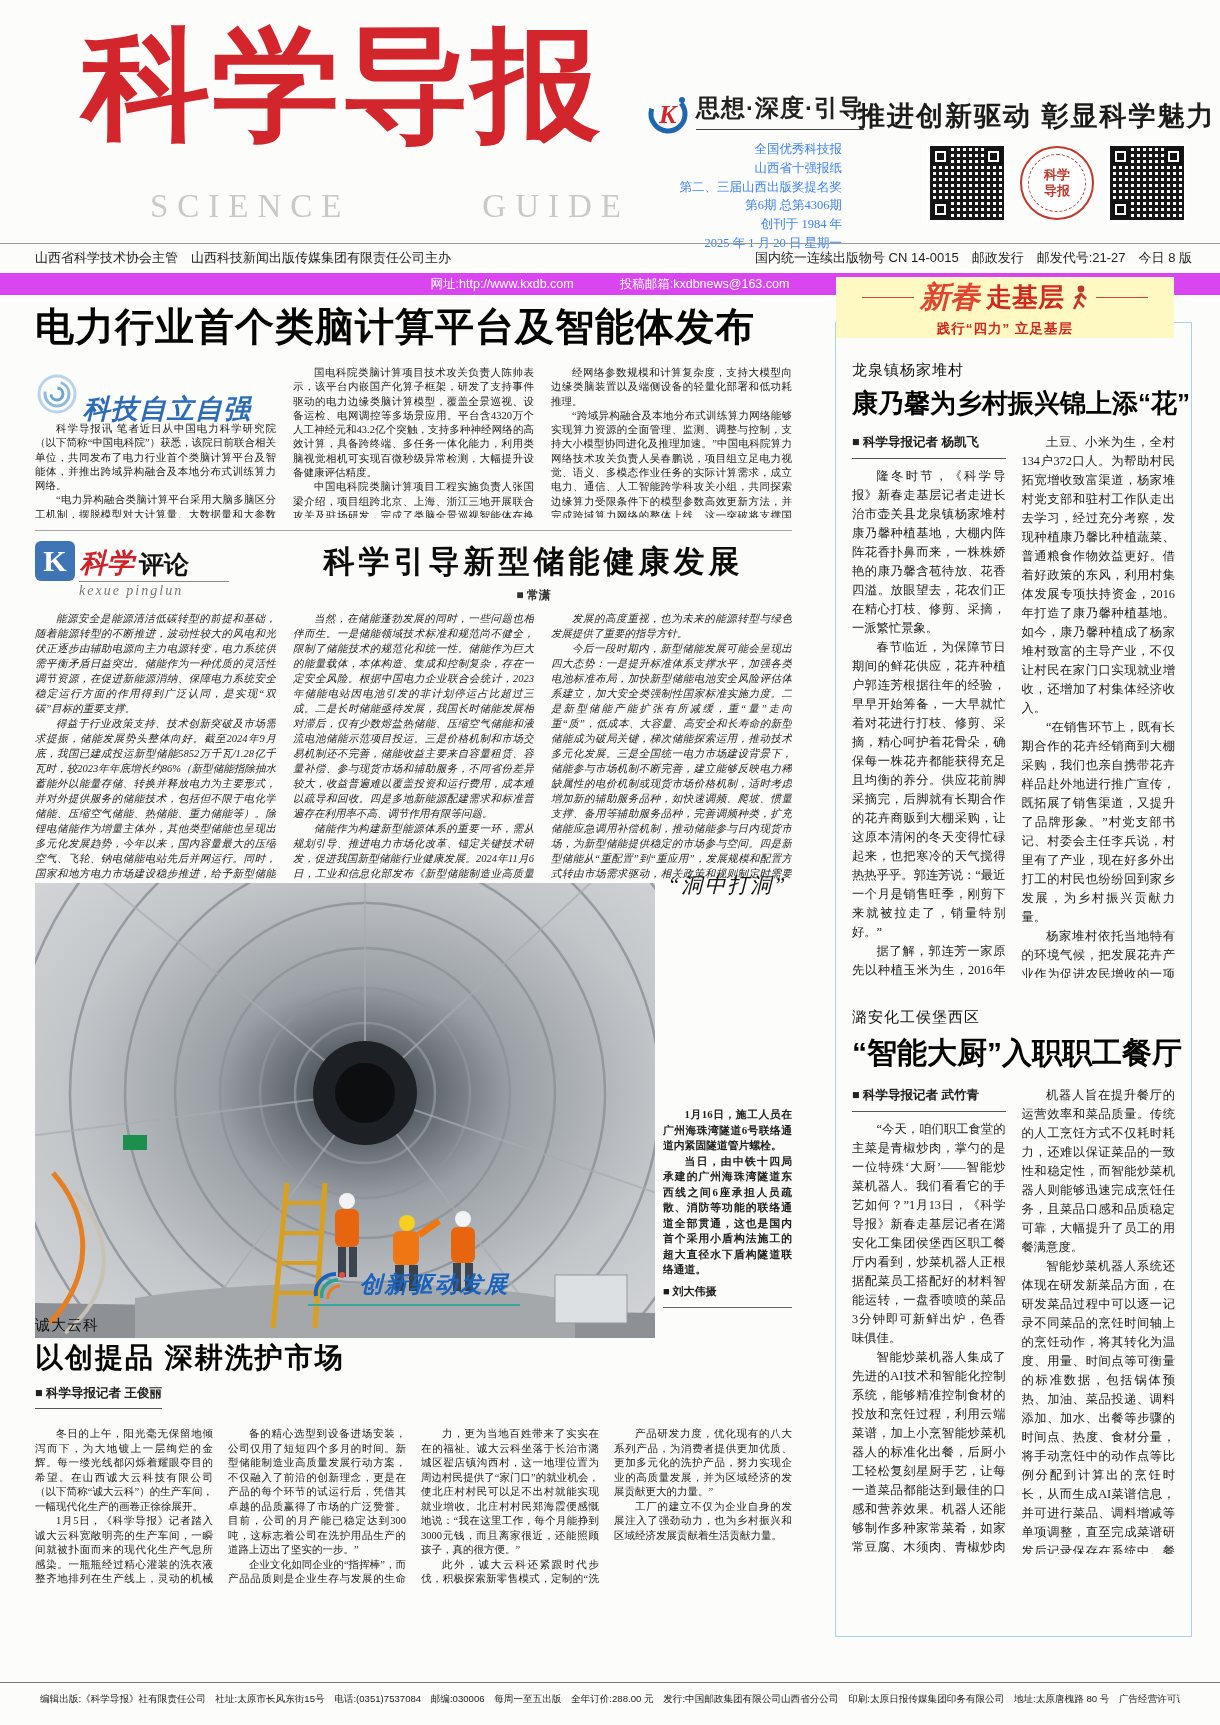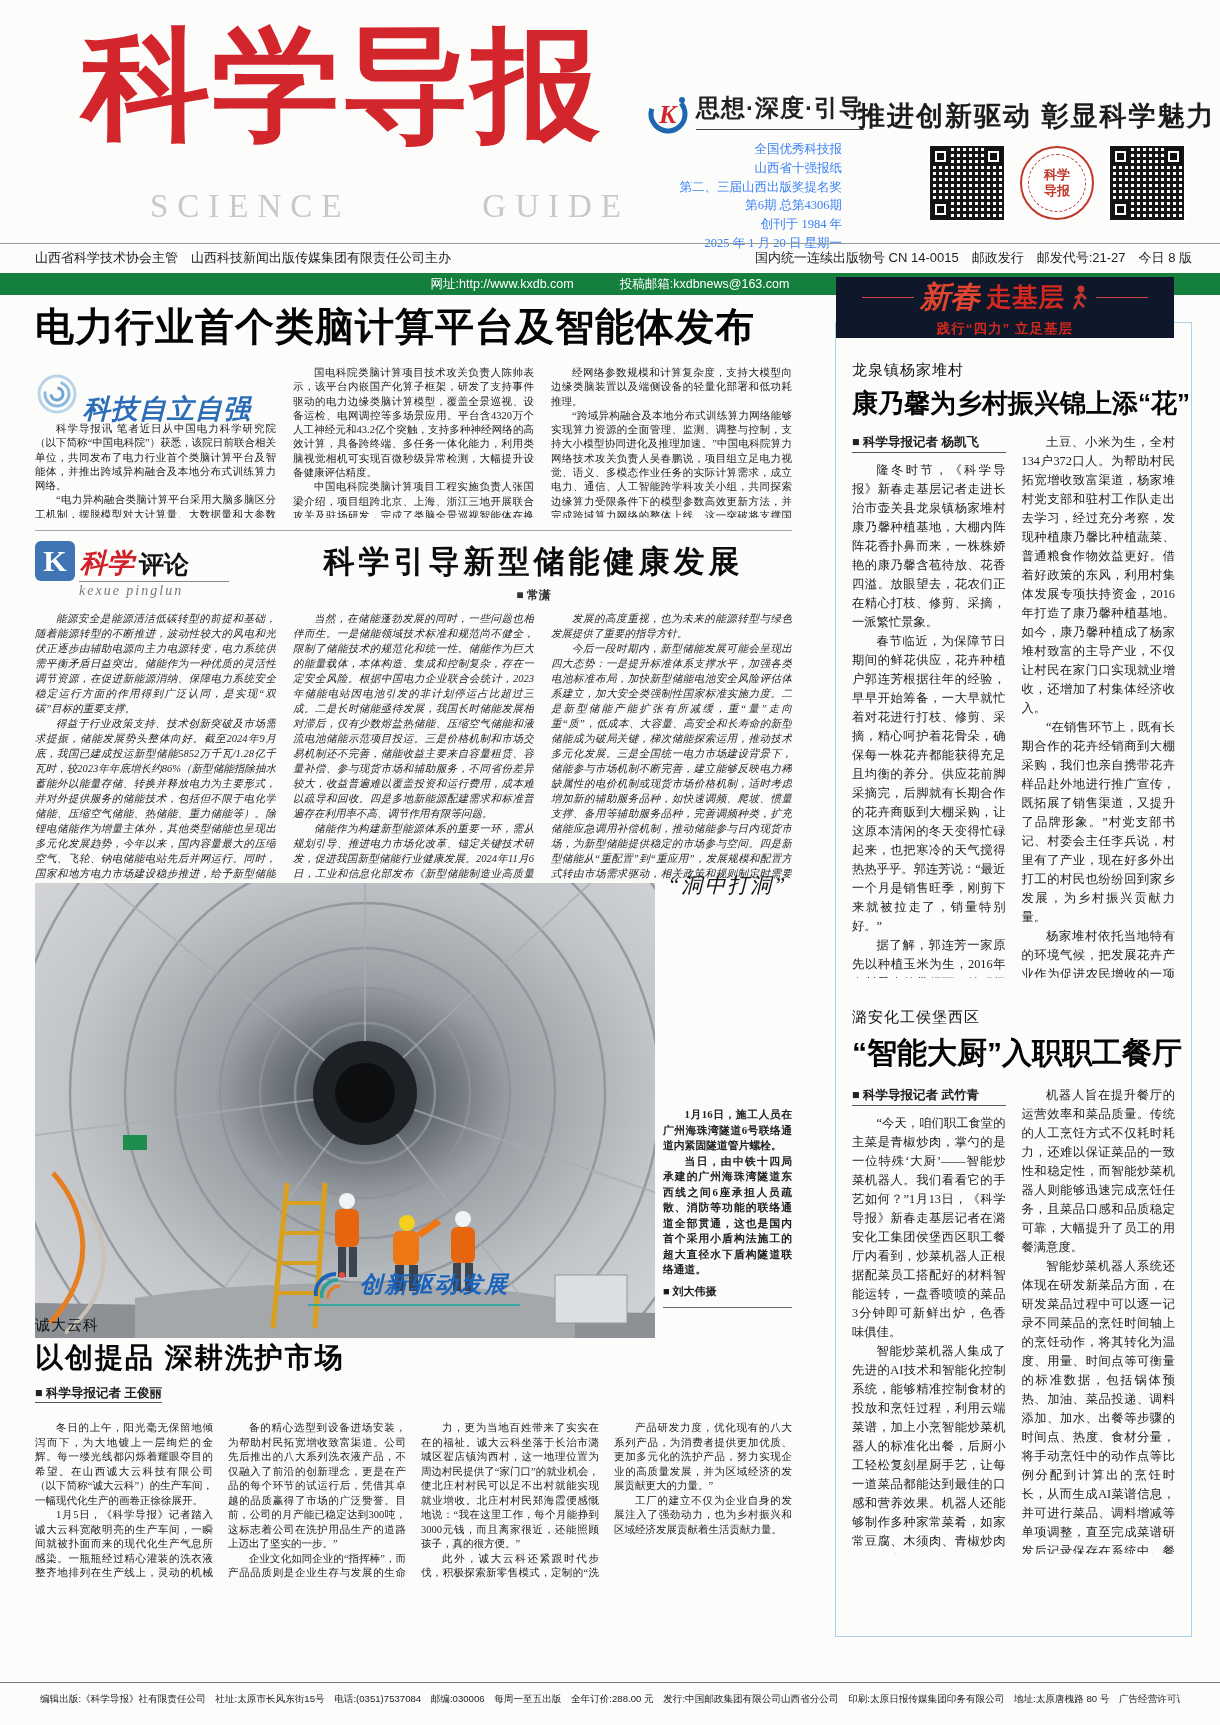--- a/index.html
+++ b/index.html
@@ -46,30 +46,30 @@
          border:3px solid #111; box-shadow:inset 0 0 0 2px #fff, inset 0 0 0 6px #111; }
   .qr i.tl{ left:2px; top:2px; } .qr i.tr{ right:2px; top:2px; } .qr i.bl{ left:2px; bottom:2px; }
   .seal{ position:relative; width:74px; height:74px; border-radius:50%;
          border:2px solid #c0392b; display:flex; align-items:center; justify-content:center; background:#fff;}
   .seal:before{ content:""; position:absolute; inset:6px; border-radius:50%; border:1px dashed #c0392b; }
   .seal span{ color:#c0392b; font-size:13px; font-weight:700; width:30px; text-align:center; line-height:1.2; }
   .header-rule{ position:absolute; left:0; right:0; top:243px; height:1px; background:#9a9a9a; }
   .publisher-row{ position:absolute; left:35px; right:28px; top:249px;
     display:flex; justify-content:space-between; font-size:13px; color:#1d1d1d;
     font-family:"Liberation Sans","DejaVu Sans",sans-serif; }
-  .bluebar{ position:absolute; left:0; right:0; top:273px; height:22px; background:#15803d;
+  .bluebar{ position:absolute; left:0; right:0; top:273px; height:22px; background:#d946ef;
     display:flex; align-items:center; justify-content:center; gap:46px;
     color:#fff; font-size:12.5px; font-family:"Liberation Sans","DejaVu Sans",sans-serif; }
   
   p{ margin:0; text-indent:2em; }
   .jcols{ display:flex; }
   .jcol{ flex:1 1 0; overflow:hidden; text-align:justify; }
   .kicker{ font-size:15px; color:#111; letter-spacing:1px; }
   .byline{ font-family:"Liberation Sans","DejaVu Sans",sans-serif; font-size:12.5px; font-weight:700;
-           color:#222; border-bottom:1px solid #555; margin-bottom:8px; }
+           color:#222; padding-bottom:6px; border-bottom:1px solid #555; margin-bottom:8px; }
   
   .left-region{ position:absolute; left:35px; top:300px; width:757px; }
   .h1-main{ font-family:"Liberation Sans","DejaVu Sans",sans-serif;
     font-size:39px; font-weight:900; letter-spacing:1px; color:#050505; white-space:nowrap; }
   .a1-cols{ margin-top:12px; gap:17px; height:152px; font-size:10.5px; line-height:14.3px; color:#222; }
   .badge-tech{ display:flex; align-items:flex-end; gap:4px; height:50px; margin-bottom:6px; }
   .badge-tech .txt{ font-family:"Liberation Sans","DejaVu Sans",sans-serif;
     font-size:27px; font-weight:900; color:#2b6cb8; letter-spacing:1px; font-style:italic; }
   .divider{ border-top:1px solid #a5a5a5; margin:12px 0 10px 0; }
   
@@ -110,21 +110,21 @@
     font-size:23px; font-weight:800; font-style:italic; color:#1a63bd; letter-spacing:2px; }
   
   .wash{ margin-top:10px; }
   .h2-wash{ font-family:"Liberation Sans","DejaVu Sans",sans-serif;
     font-size:28px; font-weight:900; letter-spacing:2px; color:#070707; margin-top:4px; }
   .wash-byline{ display:inline-block; margin-top:8px; }
   .wash-cols{ margin-top:10px; gap:15px; height:160px; font-size:10.5px; line-height:14.5px; color:#222; }
   
   .right-col{ position:absolute; left:835px; top:322px; width:357px; height:1315px;
     border:1px solid #a9d3e9; padding:0 16px; }
-  .badge-spring{ position:absolute; left:0; right:17px; top:-46px; text-align:center; background:#0f172a; }
+  .badge-spring{ position:absolute; left:0; right:17px; top:-46px; text-align:center; background:#fef9c3; }
   .bs-main{ display:flex; align-items:center; justify-content:center; gap:6px; }
   .bs-line{ width:52px; height:1px; background:#c44; }
   .bs-xinchun{ color:#e2452f; font-size:30px; font-weight:900; font-style:italic;
     font-family:"Liberation Serif",serif; }
   .bs-zoujiceng{ color:#d2281e; font-size:26px; font-weight:900;
     font-family:"Liberation Sans","DejaVu Sans",sans-serif; }
   .bs-sub{ color:#d2281e; font-size:13.5px; font-weight:700; margin-top:2px; letter-spacing:1px;
     font-family:"Liberation Sans","DejaVu Sans",sans-serif; }
   .rc-kicker{ margin-top:38px; }
   .h2-right{ font-family:"Liberation Sans","DejaVu Sans",sans-serif;
@@ -360,21 +360,21 @@
     <div class="byline wash-byline">■ 科学导报记者 王俊丽</div>
     <div class="jcols wash-cols">
       <div class="jcol">
           <div>
             <p>冬日的上午，阳光毫无保留地倾泻而下，为大地镀上一层绚烂的金辉。每一缕光线都闪烁着耀眼夺目的希望。在山西诚大云科技有限公司（以下简称“诚大云科”）的生产车间，一幅现代化生产的画卷正徐徐展开。</p>
             <p>1月5日，《科学导报》记者踏入诚大云科宽敞明亮的生产车间，一瞬间就被扑面而来的现代化生产气息所感染。一瓶瓶经过精心灌装的洗衣液整齐地排列在生产线上，灵动的机械臂精准地完成各道工序，现代化的生产线正奏响激昂的“生产交响曲”。</p>
           </div>
         </div>
       <div class="jcol">
           <div>
-            <p>备的精心选型到设备进场安装，为帮助村民拓宽增收致富渠道。公司先后推出的八大系列洗衣液产品，不仅融入了前沿的创新理念，更是在产品的每个环节的试运行后，凭借其卓越的品质赢得了市场的广泛赞誉。目前，公司的月产能已稳定达到300吨，这标志着公司在洗护用品生产的道路上迈出了坚实的一步。”</p>
+            <p>备的精心选型到设备进场安装，公司仅用了短短四个多月的时间。新型储能制造业高质量发展行动方案，不仅融入了前沿的创新理念，更是在产品的每个环节的试运行后，凭借其卓越的品质赢得了市场的广泛赞誉。目前，公司的月产能已稳定达到300吨，这标志着公司在洗护用品生产的道路上迈出了坚实的一步。”</p>
             <p>企业文化如同企业的“指挥棒”，而产品品质则是企业生存与发展的生命线。创业之初，诚大云科便始终将科技创新与品质提升视为企业发展的核心驱动力，不断加大技术研发投入，致力于在环保与可持续发展的前提下，不断提升产品的性能和品质，以满足消费者日益增长的多元化、高品质需求。</p>
           </div>
         </div>
       <div class="jcol">
           <div>
             <p>力，更为当地百姓带来了实实在在的福祉。诚大云科坐落于长治市潞城区翟店镇沟西村，这一地理位置为周边村民提供了“家门口”的就业机会，使北庄村村民可以足不出村就能实现就业增收。北庄村村民郑海霞便感慨地说：“我在这里工作，每个月能挣到3000元钱，而且离家很近，还能照顾孩子，真的很方便。”</p>
             <p>此外，诚大云科还紧跟时代步伐，积极探索新零售模式，定制的“洗衣液自动售卖机”目前正处于紧张的调试阶段。一旦调试完成，这些售卖机将在全区各个小区进行安放，让广大居民在小区内就能轻松购买到高品质又实惠的洗衣产品。</p>
           </div>
         </div>
       <div class="jcol">

